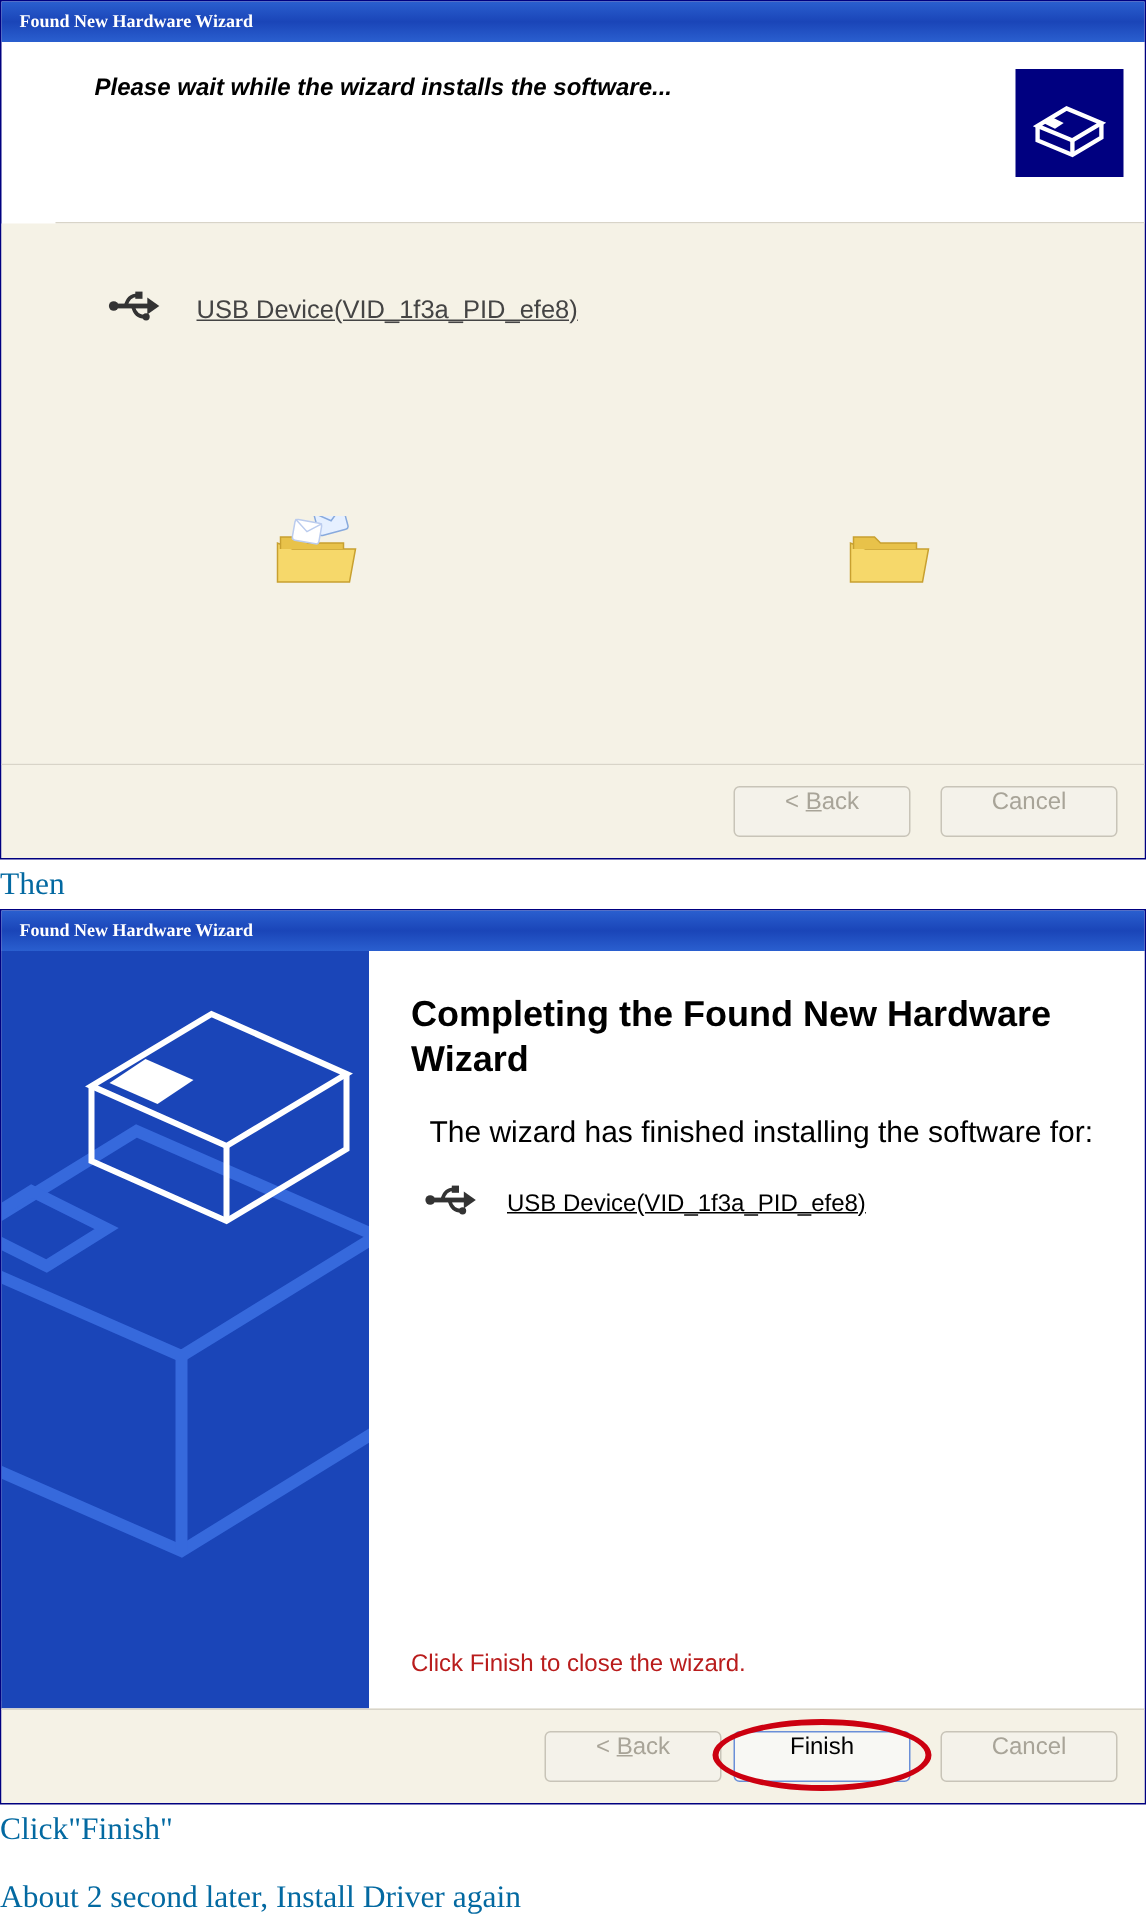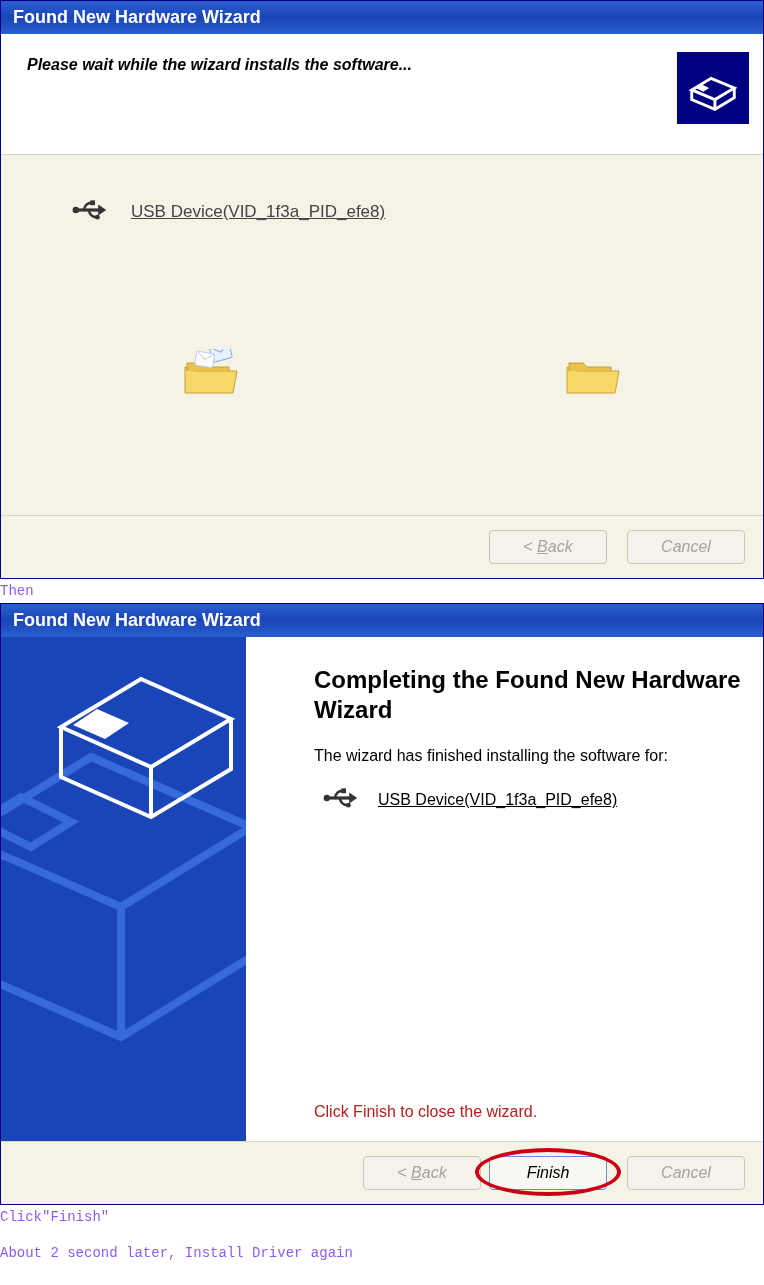--- a/index.html
+++ b/index.html
@@ -13,30 +13,31 @@
   .dialog {
     border: 1px solid #000080;
     margin: 0 0 2px 0;
     background: #ffffff;
   }
   .title-bar {
     background: linear-gradient(to bottom, #2a5fcf 0%, #1a45b8 50%, #2a5fcf 100%);
     color: #ffffff;
     font-weight: bold;
     padding: 6px 12px;
-    font-size: 18px;
-    font-family: Liberation Sans, sans-serif;
+    font-size: 12px;
+    font-family: Liberation Serif, serif;
   }
   .header-panel {
     background: #ffffff;
     padding: 18px 14px 30px 26px;
     display: flex;
     justify-content: space-between;
     align-items: flex-start;
     border-bottom: 1px solid #d8d4c8;
+    margin-left: 36px;
   }
   .header-text {
     font-weight: bold;
     font-size: 16px;
     font-style: italic;
     color: #000000;
     padding-top: 4px;
   }
   .header-icon {
     width: 72px;
@@ -82,41 +83,39 @@
   .win-btn {
     min-width: 118px;
     height: 34px;
     background: #f4f2ea;
     border: 1px solid #c8c4b8;
     border-radius: 4px;
     font-size: 16px;
     color: #a8a498;
     font-family: Tahoma, Arial, sans-serif;
     display: flex;
-    align-items: center;
+    align-items: flex-start;
     justify-content: center;
-    font-style: italic;
   }
   .win-btn.enabled {
     color: #000000;
     border: 1px solid #6a8fd8;
     background: #f8f8f4;
   }
   .win-btn .mn { text-decoration: underline; }
   .doc-text {
-    font-family: Liberation Mono, monospace;
-    font-size: 14px;
-    color: #8b5cf6;
+    font-family: Liberation Serif, serif;
+    font-size: 21px;
+    color: #0369a1;
     padding: 2px 0 4px 0;
   }
   
   .dialog2-body {
     display: flex;
     min-height: 500px;
-    gap: 40px;
   }
   .side-panel {
     width: 245px;
     background: #1a45b8;
     position: relative;
     overflow: hidden;
     flex-shrink: 0;
   }
   .right-panel {
     flex: 1;
@@ -127,23 +126,24 @@
   }
   .completion-title {
     font-size: 24px;
     font-weight: bold;
     font-family: Tahoma, Arial, sans-serif;
     color: #000000;
     line-height: 1.25;
     margin-bottom: 22px;
   }
   .completion-text {
-    font-size: 16px;
+    font-size: 20px;
     color: #000000;
     margin-bottom: 18px;
+    text-align: center;
   }
   .device-row2 {
     display: flex;
     align-items: center;
     gap: 16px;
     margin-bottom: 20px;
     margin-left: 8px;
   }
   .close-text {
     font-size: 16px;

